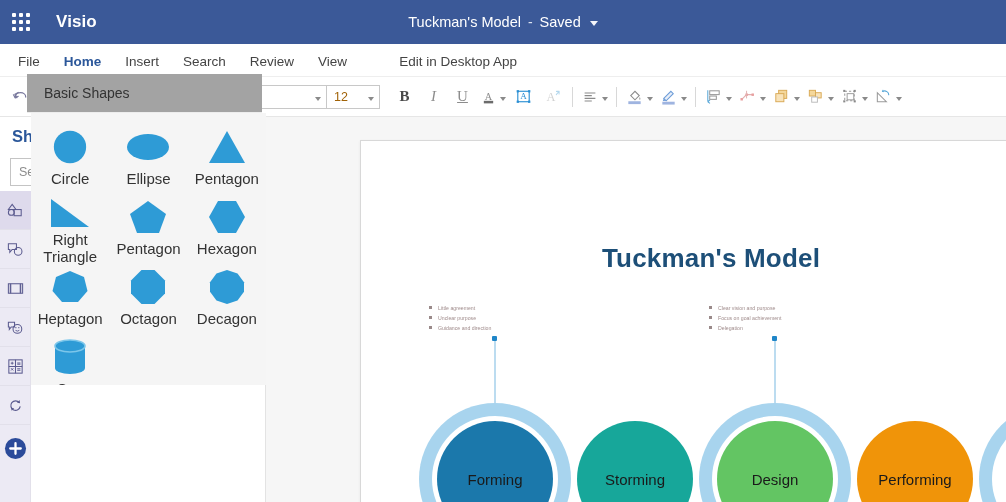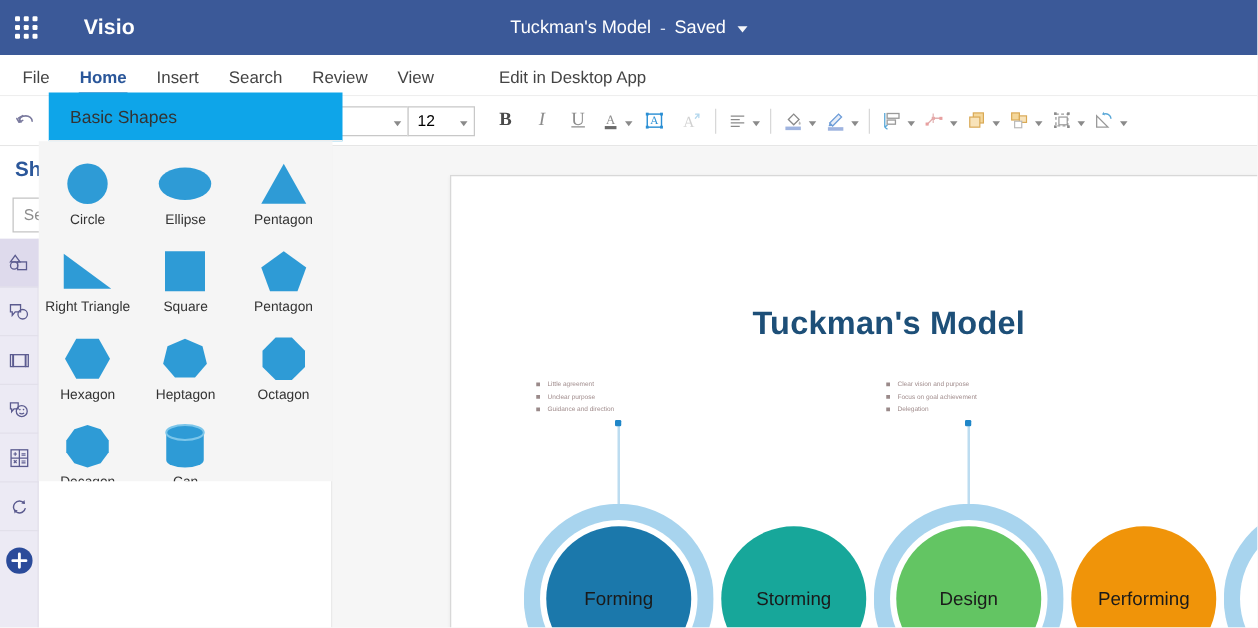--- a/index.html
+++ b/index.html
@@ -7,21 +7,21 @@
     width: 1006px; height: 502px;
     overflow: hidden;
     font-family: "Liberation Sans", sans-serif;
     background: #f3f2f1;
   }
   #app { position: relative; width: 1006px; height: 502px; background: #ffffff; }
 
   
   .titlebar {
     position: absolute; left: 0; top: 0; width: 1006px; height: 44px;
-    background: #3b5998; display: flex; align-items: center; gap: 11px;
+    background: #3b5998; display: flex; align-items: center;
   }
   .waffle {
     width: 42px; height: 44px; display: flex; align-items: center; justify-content: center;
     cursor: pointer;
   }
   .waffle-grid { display: grid; grid-template-columns: repeat(3, 4px); grid-template-rows: repeat(3, 4px); gap: 3px; }
   .waffle-grid i { display: block; width: 4px; height: 4px; background: #ffffff; border-radius: 1px; }
   .app-name {
     color: #ffffff; font-size: 17px; font-weight: 600; margin-left: 14px; letter-spacing: .1px;
   }
@@ -79,21 +79,21 @@
   .fontname {
     width: 108px; height: 22px; display: flex; align-items: center; justify-content: space-between;
     padding: 0 5px 0 7px; font-size: 12.5px; color: #333; cursor: pointer;
   }
   .fontsizebox {
     display: flex; align-items: center; height: 24px; border: 1px solid #c8c8c8; background: #fff;
     margin-left: -1px;
   }
   .fontsize {
     width: 52px; height: 22px; display: flex; align-items: center; justify-content: space-between;
-    padding: 0 5px 0 7px; font-size: 12.5px; color: #000000; cursor: pointer;
+    padding: 0 5px 0 7px; font-size: 12.5px; color: #a16207; cursor: pointer;
   }
   .bold-i { font-size: 15px; font-weight: 700; color: #4a4a4a; font-family: "Liberation Serif", serif;}
   .ital-i { font-size: 15px; font-style: italic; color: #8c8c8c; font-family: "Liberation Serif", serif;}
   .und-i  { font-size: 15px; color: #8c8c8c; text-decoration: underline; font-family: "Liberation Serif", serif;}
 
   
   .icon-rail {
     position: absolute; left: 0; top: 191px; width: 31px; height: 311px;
     background: #eceaf4; border-right: 1px solid #e2e0ea;
   }
@@ -123,37 +123,37 @@
   .sp-search input {
     flex: 1; border: 0; outline: 0; height: 26px; padding: 0 8px; font-size: 12.5px; color: #444;
     font-family: "Liberation Sans", sans-serif; background: transparent;
   }
   .sp-search input::placeholder { color: #8d8d8d; }
   .sp-search .sbtn {
     width: 30px; height: 26px; display: flex; align-items: center; justify-content: center;
     border-left: 1px solid #dddddd; cursor: pointer;
   }
   .sp-group-row {
-    position: absolute; left: 39px; top: 74px; width: 235px; height: 39px;
+    position: absolute; left: 27px; top: 74px; width: 235px; height: 39px;
     display: flex; align-items: center; padding-left: 17px; border-bottom: 1px solid #ededed;
-    background: #0ea5e9; cursor: pointer;
+    background: #a3a3a3; cursor: pointer;
   }
   .sp-group-label { font-size: 14px; color: #333333; }
   .shape-grid {
     position: absolute; left: 31px; top: 113px; width: 235px; height: 272px;
     background: #f5f5f5; padding: 12px 0 0 0;
     display: grid; grid-template-columns: repeat(3, 1fr); grid-auto-rows: 70px;
     overflow: hidden;
   }
   .shape-cell {
     display: flex; flex-direction: column; align-items: center; justify-content: flex-start;
     cursor: pointer;
   }
   .shape-art { height: 44px; display: flex; align-items: center; justify-content: center; }
-  .shape-label { font-size: 11px; color: #333333; margin-top: 1px; text-align: center; }
+  .shape-label { font-size: 15px; color: #333333; margin-top: 1px; text-align: center; }
 
   
   .canvas-area {
     position: absolute; left: 266px; top: 117px; width: 740px; height: 385px;
     background: #f6f6f6; overflow: hidden;
   }
   .page {
     position: absolute; left: 94px; top: 23px; width: 700px; height: 420px;
     background: #ffffff; border: 1px solid #d8d8d8;
     box-shadow: 0 1px 3px rgba(0,0,0,.06);
@@ -521,28 +521,20 @@
 
     <div class="shape-cell">
       <div class="shape-art">
         <svg width="42" height="32" viewBox="0 0 42 32">
             <path d="M2 2 L40 30 L2 30 Z" fill="#2e9bd6"></path>
           </svg>
       </div>
       <div class="shape-label">Right Triangle</div>
     </div>
 
-    <div class="shape-cell">
-      <div class="shape-art">
-        <svg width="34" height="34" viewBox="0 0 34 34">
-            <rect x="1" y="1" width="32" height="32" fill="#2e9bd6"></rect>
-          </svg>
-      </div>
-      <div class="shape-label">Square</div>
-    </div>
 
 
     <div class="shape-cell">
       <div class="shape-art">
         <svg width="38" height="36" viewBox="0 0 38 36">
             <path d="M19 2 L37 15 L30 34 L8 34 L1 15 Z" fill="#2e9bd6"></path>
           </svg>
       </div>
       <div class="shape-label">Pentagon</div>
     </div>

